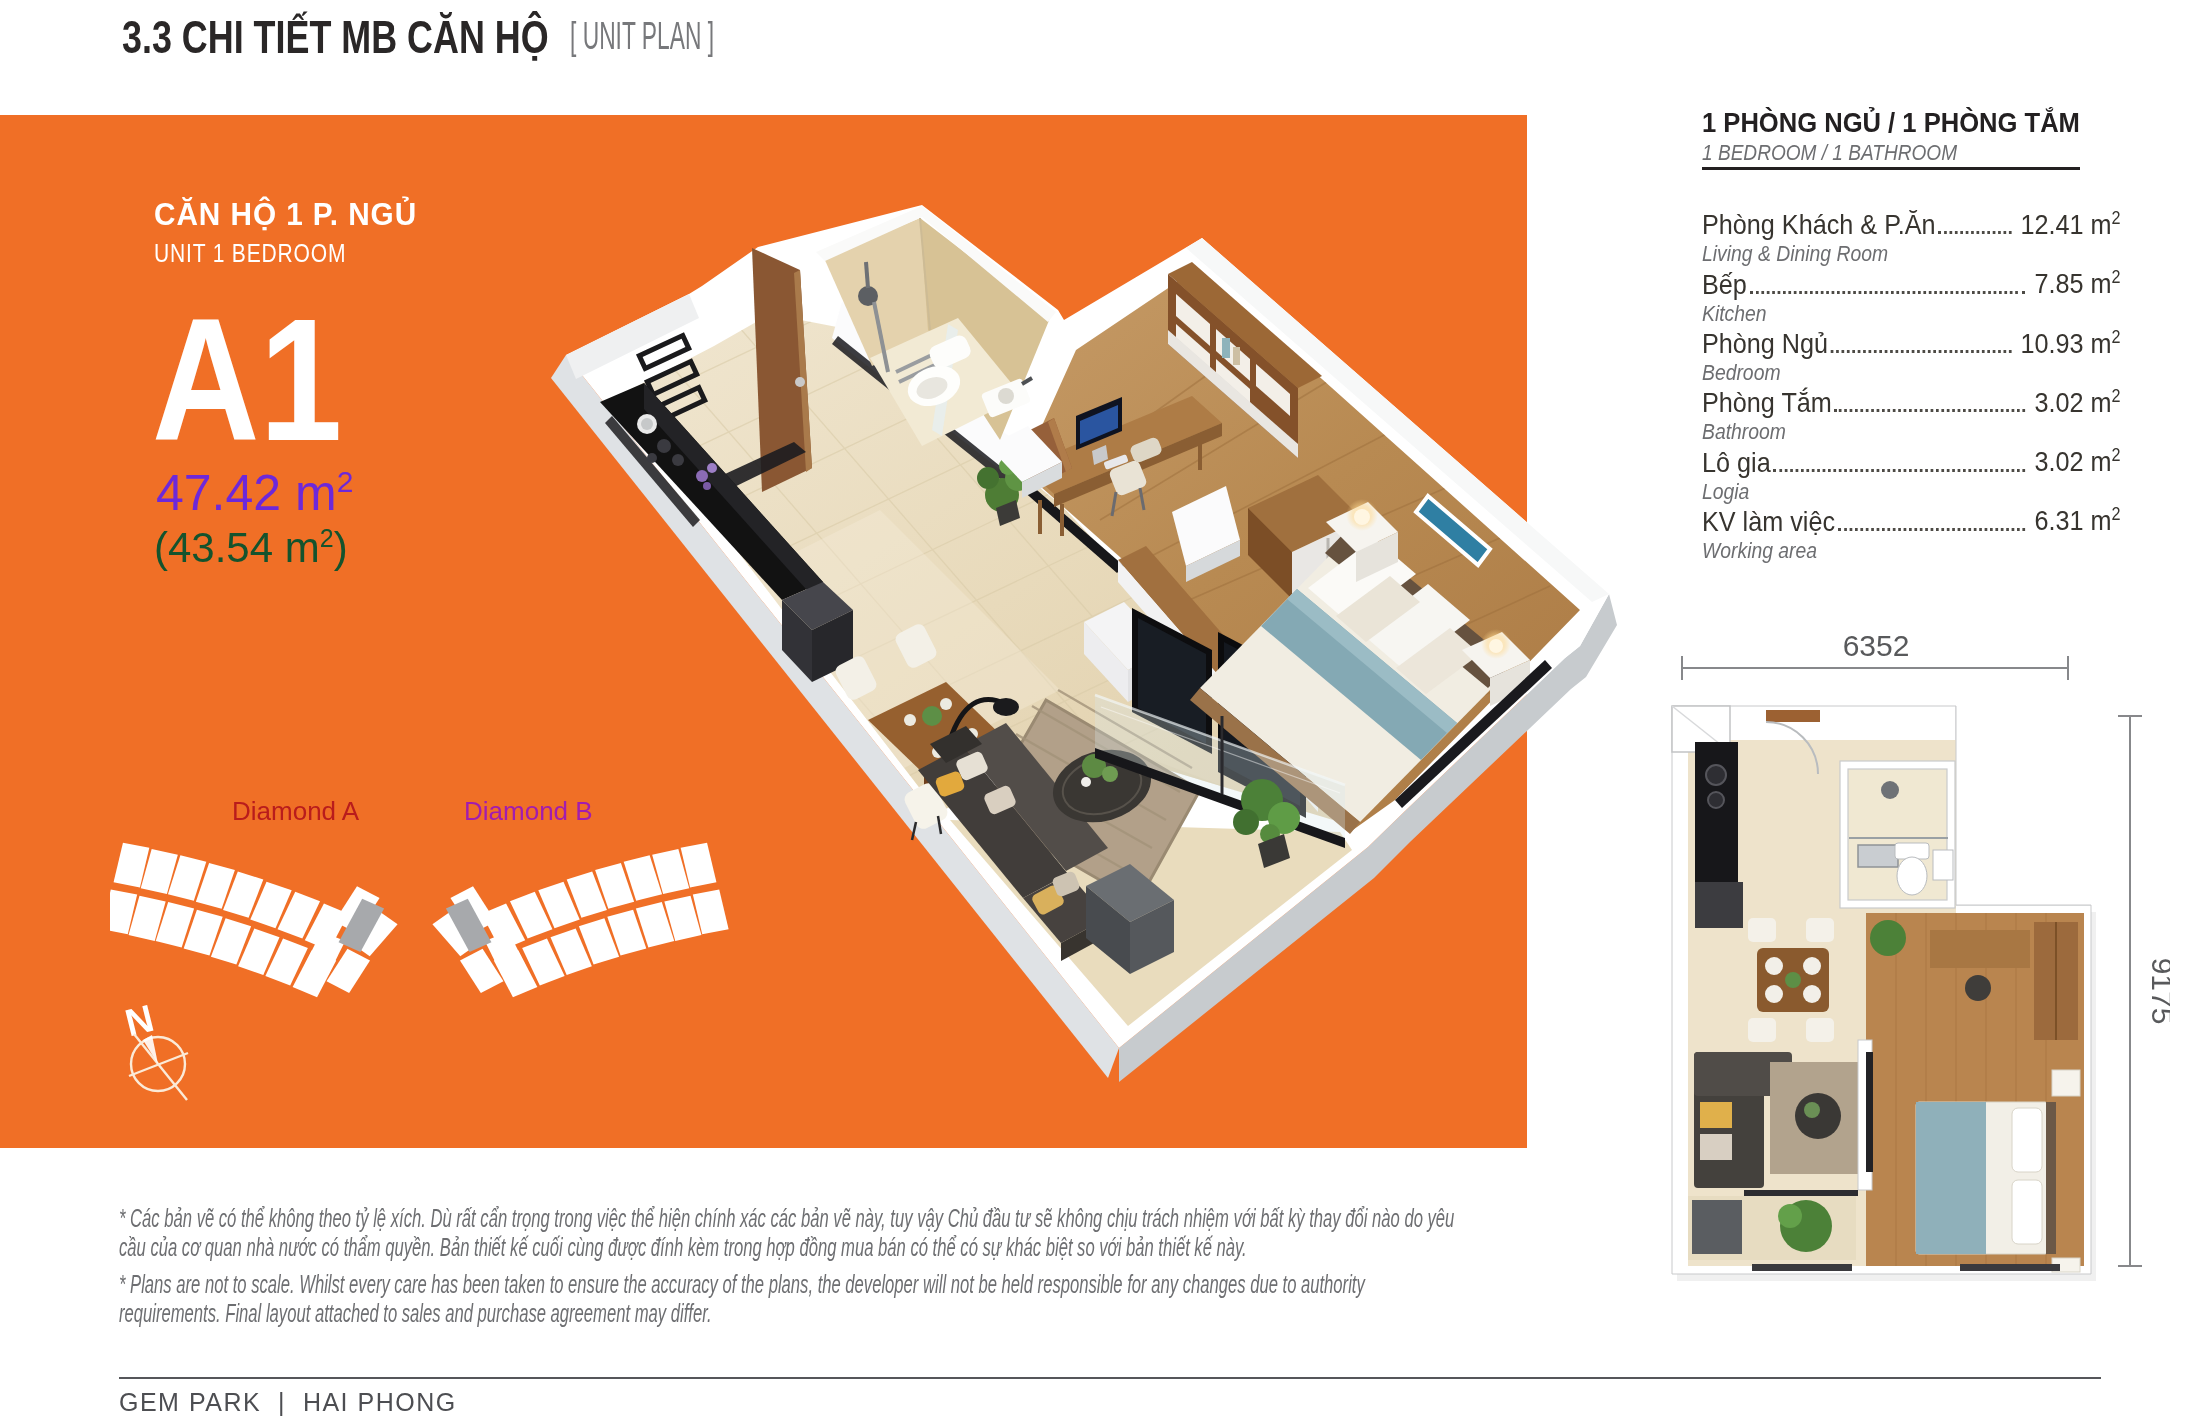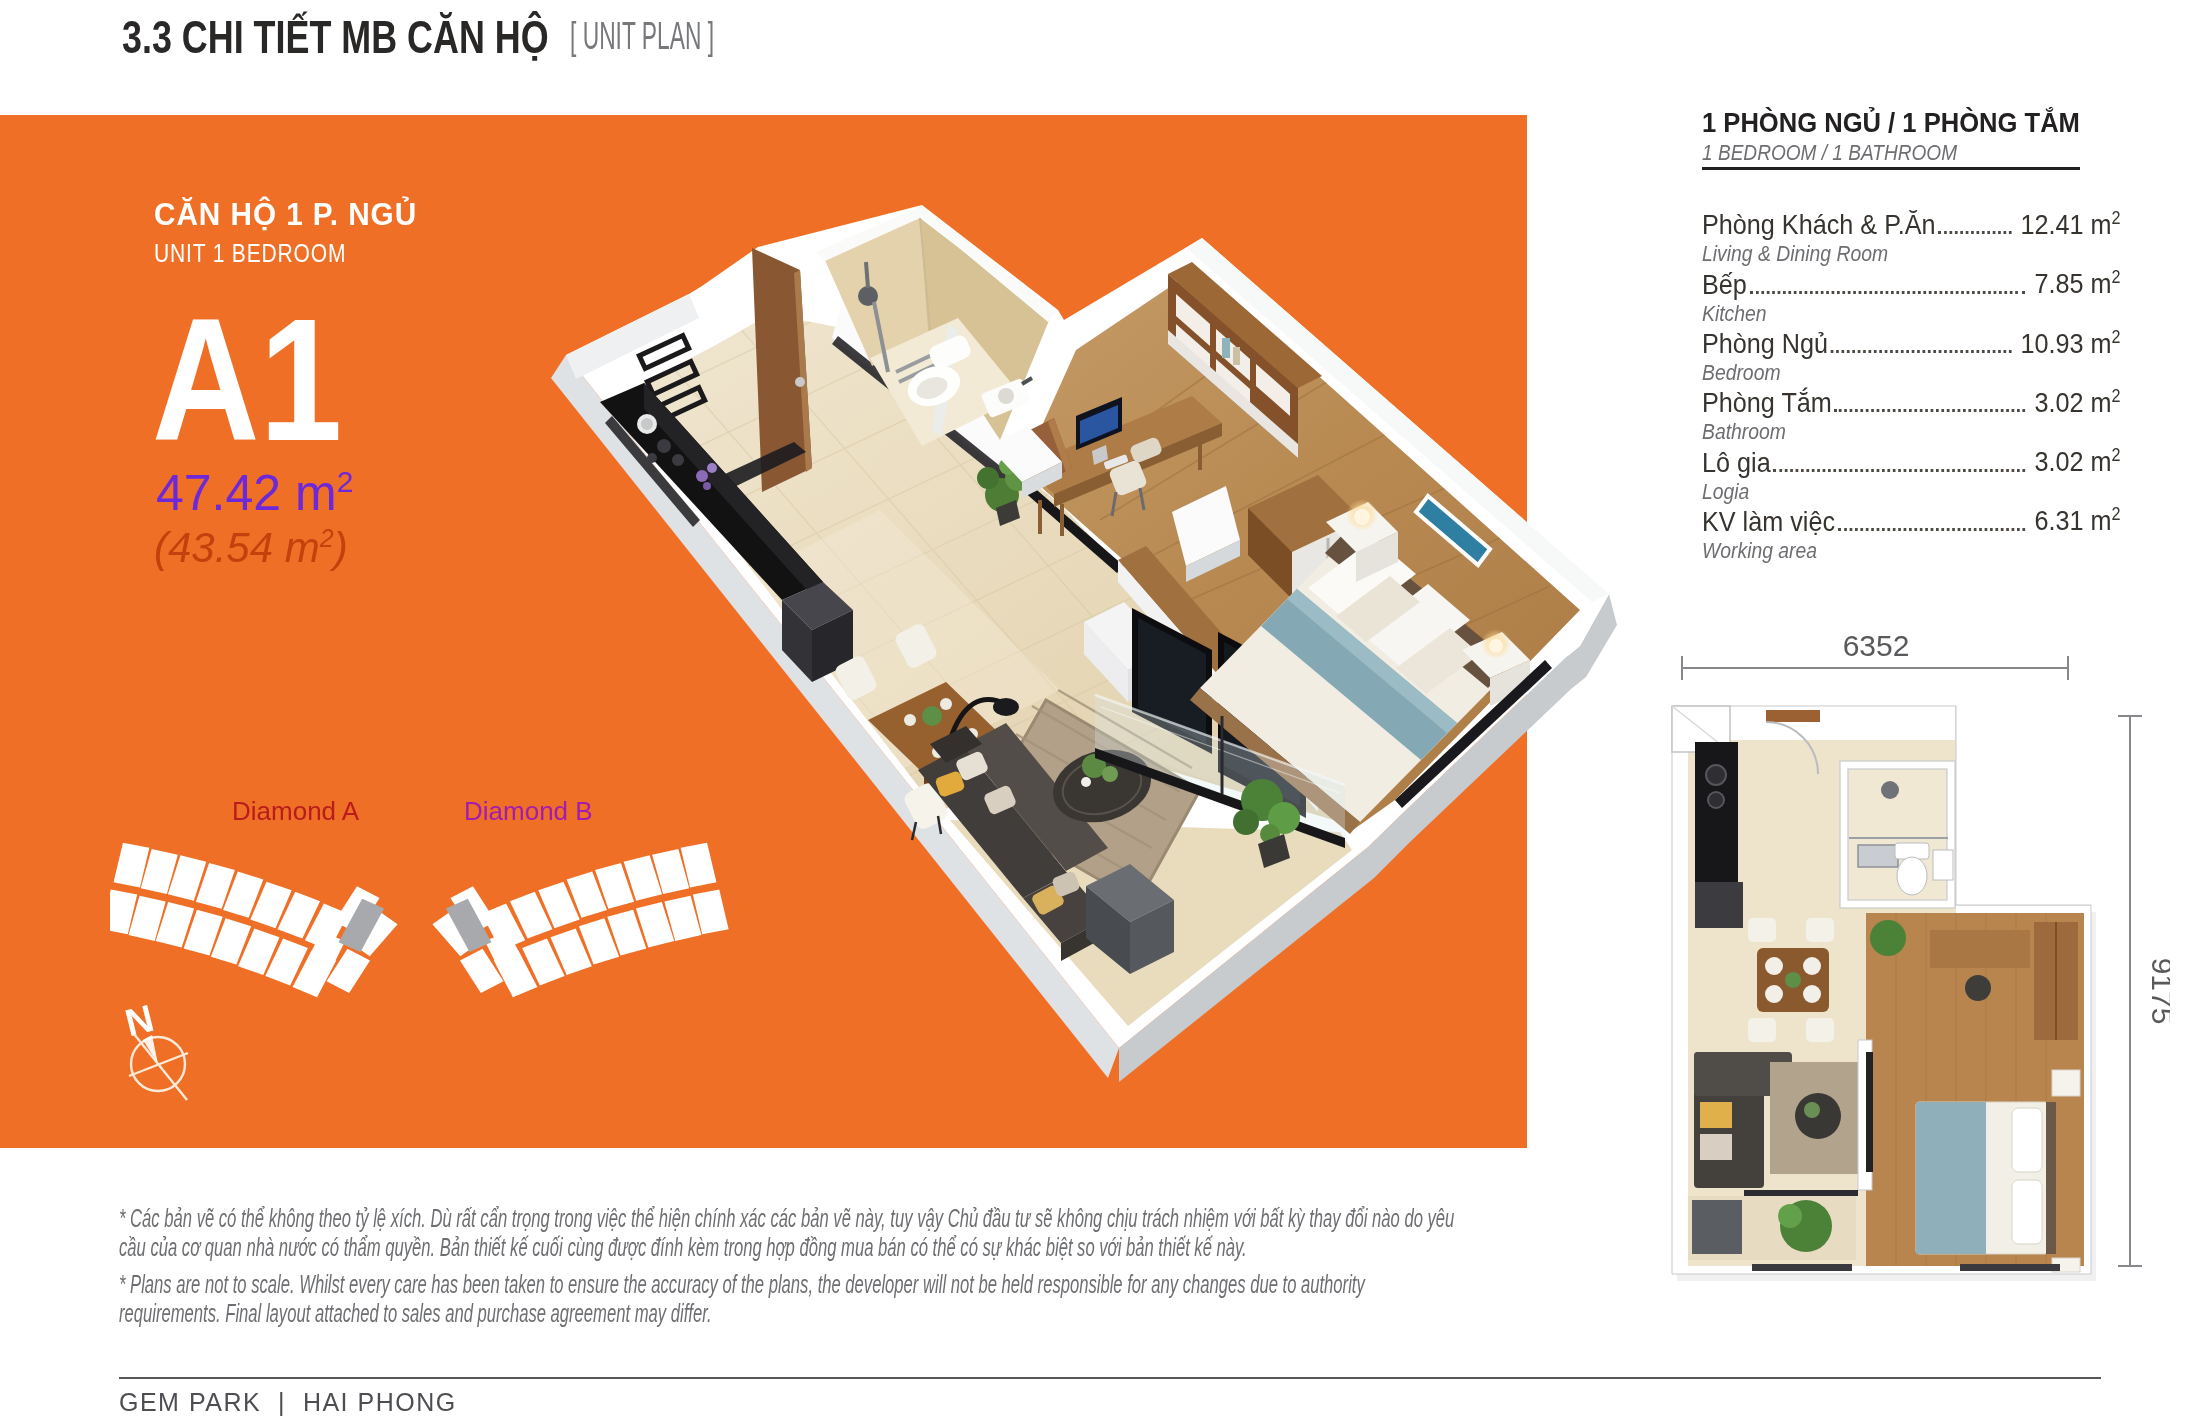--- a/index.html
+++ b/index.html
@@ -22,21 +22,21 @@
 <div class="abs" style="left:0;top:115px;width:1527px;height:1033px;background:#f06f26;"></div>
 
 <div class="abs" style="left:154px;top:196px;font-size:32px;font-weight:bold;color:#ffffff;letter-spacing:1px;white-space:nowrap;transform:scaleX(0.93);transform-origin:left top;">CĂN HỘ 1 P. NGỦ</div>
 
 <div class="abs" style="left:154px;top:238px;font-size:26px;color:#ffffff;letter-spacing:1px;white-space:nowrap;transform:scaleX(0.81);transform-origin:left top;">UNIT 1 BEDROOM</div>
 
 <div class="abs" style="left:152px;top:279px;font-size:174px;font-weight:bold;color:#ffffff;white-space:nowrap;transform:scaleX(0.855);transform-origin:left top;">A1</div>
 
 <div class="abs" style="left:156px;top:464px;font-size:50px;color:#6d28d9;white-space:nowrap;">47.42 m<sup style="font-size:30px;">2</sup></div>
 
-<div class="abs" style="left:154px;top:524px;font-size:42px;color:#c2410c;white-space:nowrap;font-style:italic;">(43.54 m<sup style="font-size:25px;">2</sup>)</div>
+<div class="abs" style="left:154px;top:524px;font-size:42px;color:#14532d;white-space:nowrap;">(43.54 m<sup style="font-size:25px;">2</sup>)</div>
 
 <div class="abs" style="left:232px;top:796px;font-size:26px;color:#b91c1c;white-space:nowrap;">Diamond A</div>
 
 <div class="abs" style="left:464px;top:796px;font-size:26px;color:#a21caf;white-space:nowrap;">Diamond B</div>
 
 <svg id="foot" class="abs" style="left:110px;top:830px;" width="620" height="260" viewBox="0 0 620 260">
   <defs>
   <g id="wing">
     <rect width="31" height="52" fill="#ffffff" transform="translate(8,6) rotate(12)"></rect>
     <rect width="31" height="52" fill="#ffffff" transform="translate(41,14) rotate(14)"></rect>

